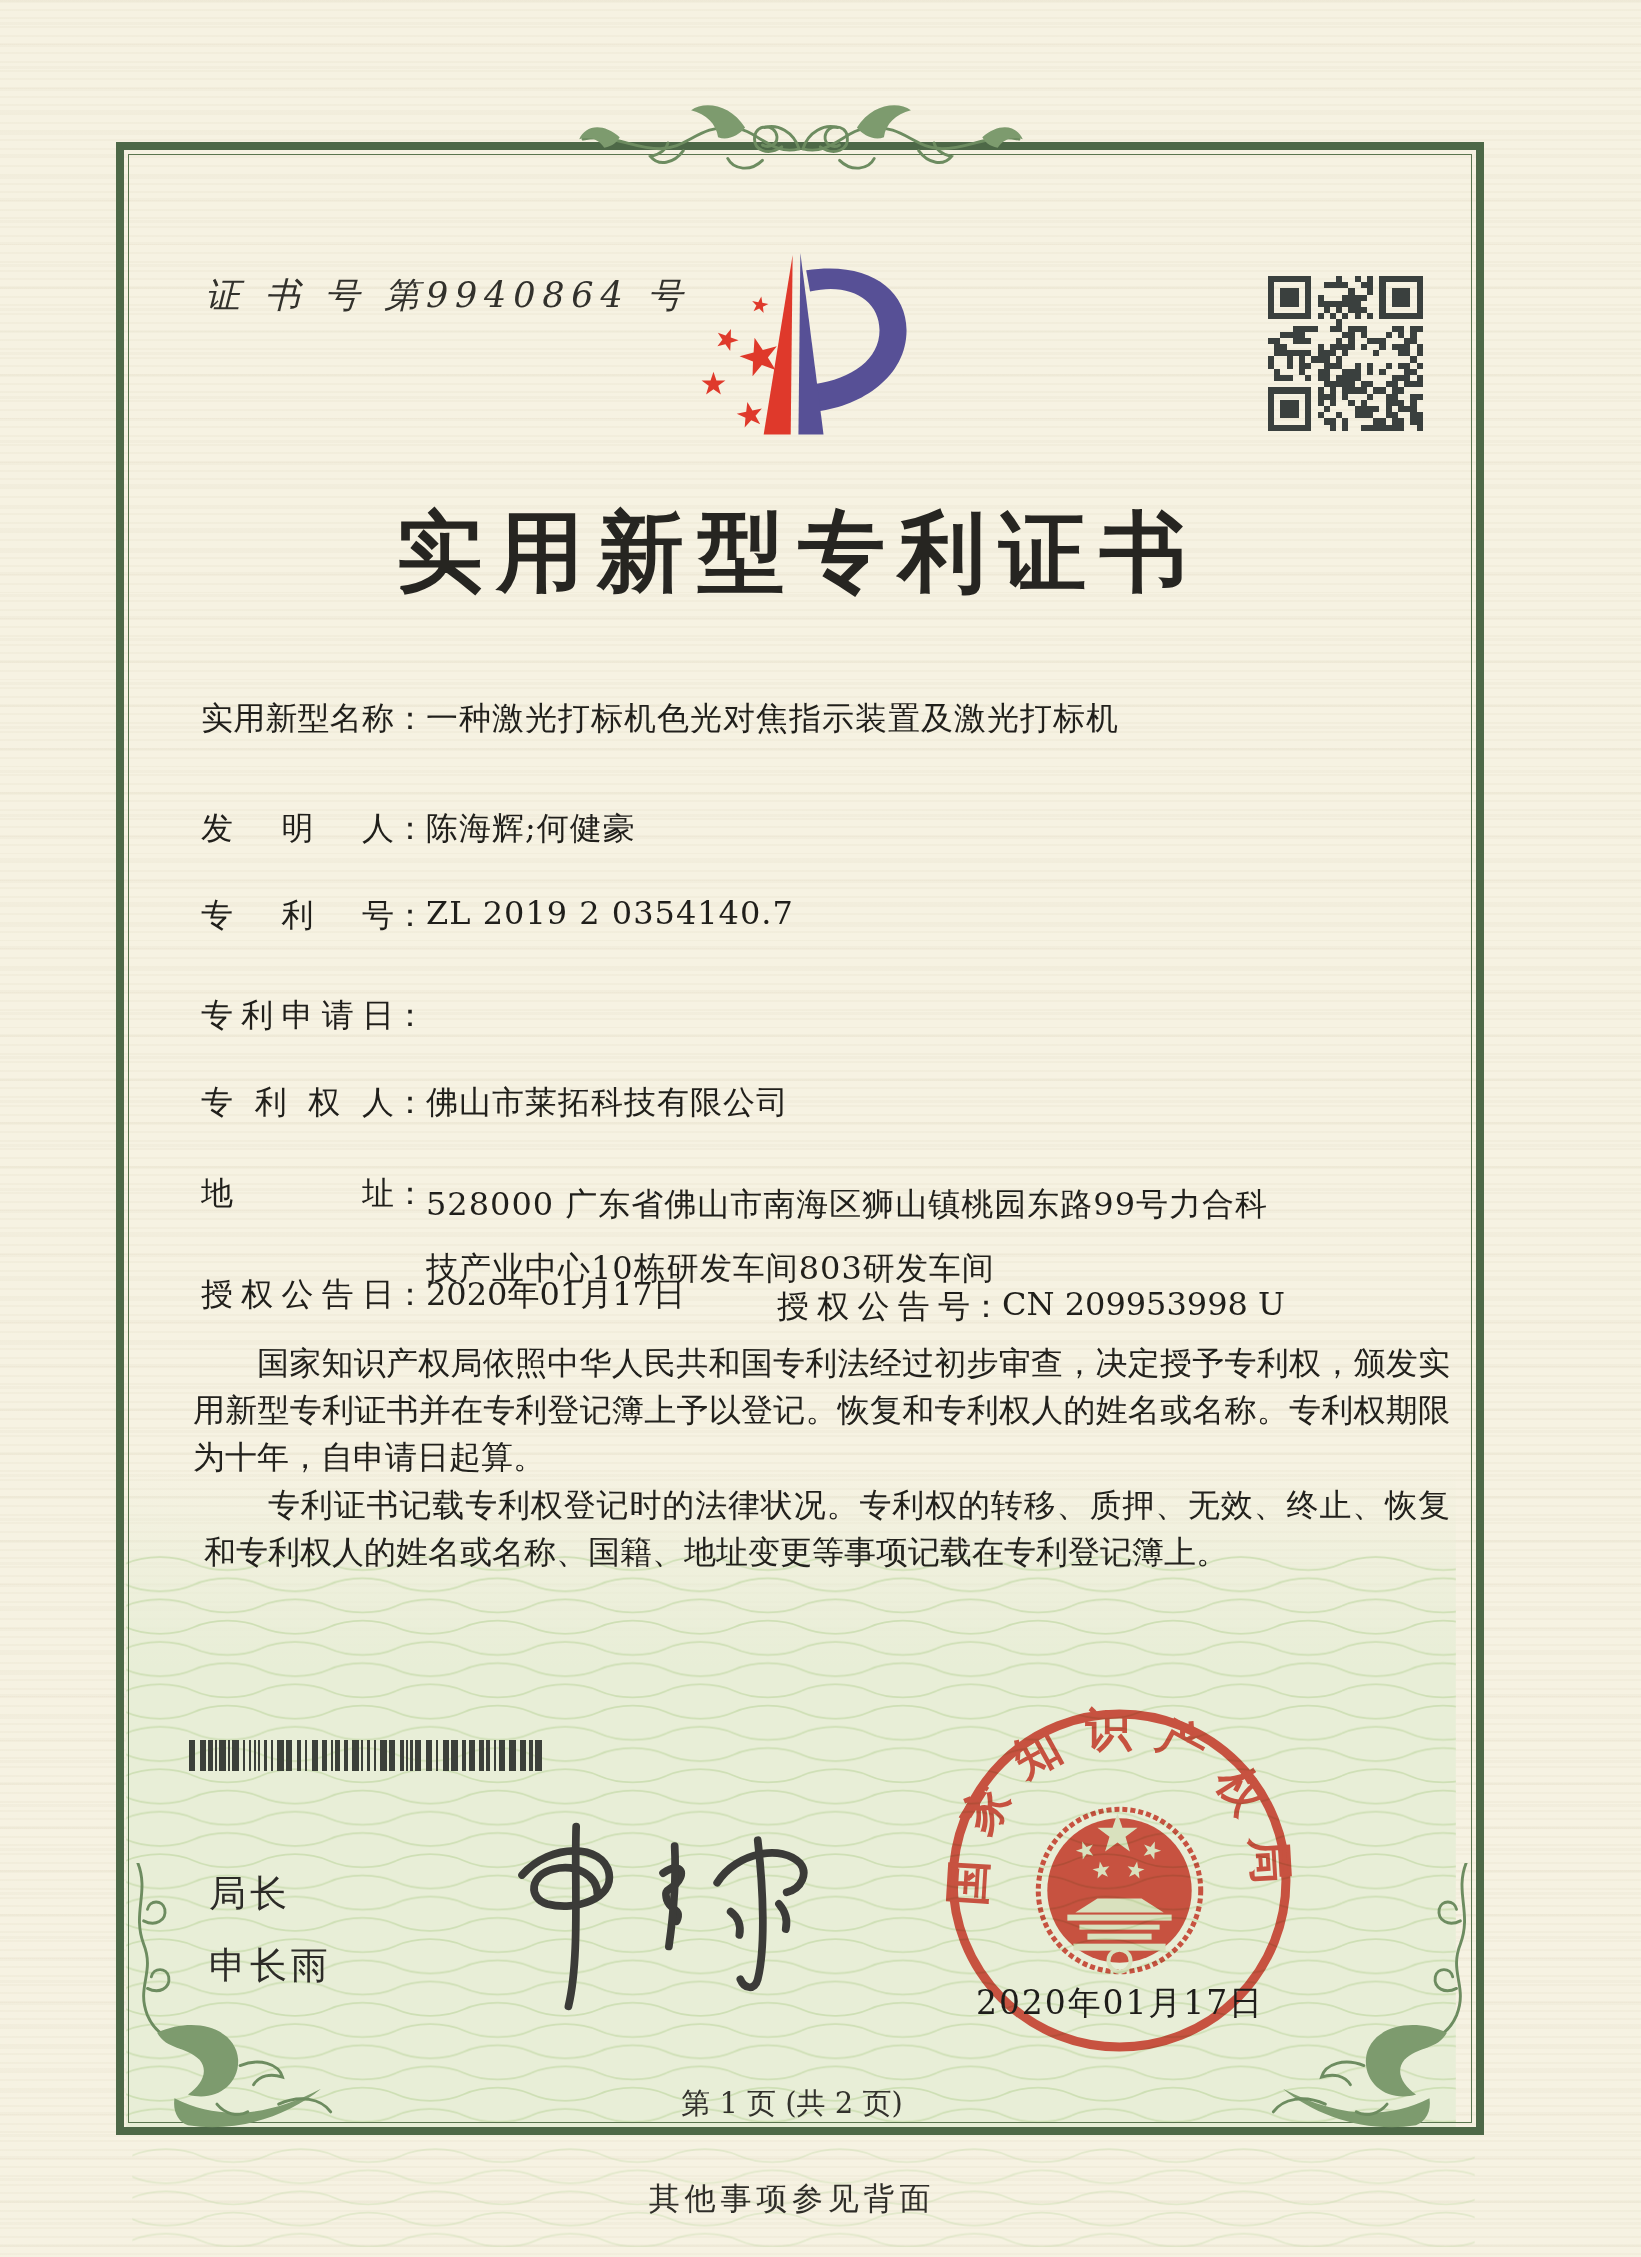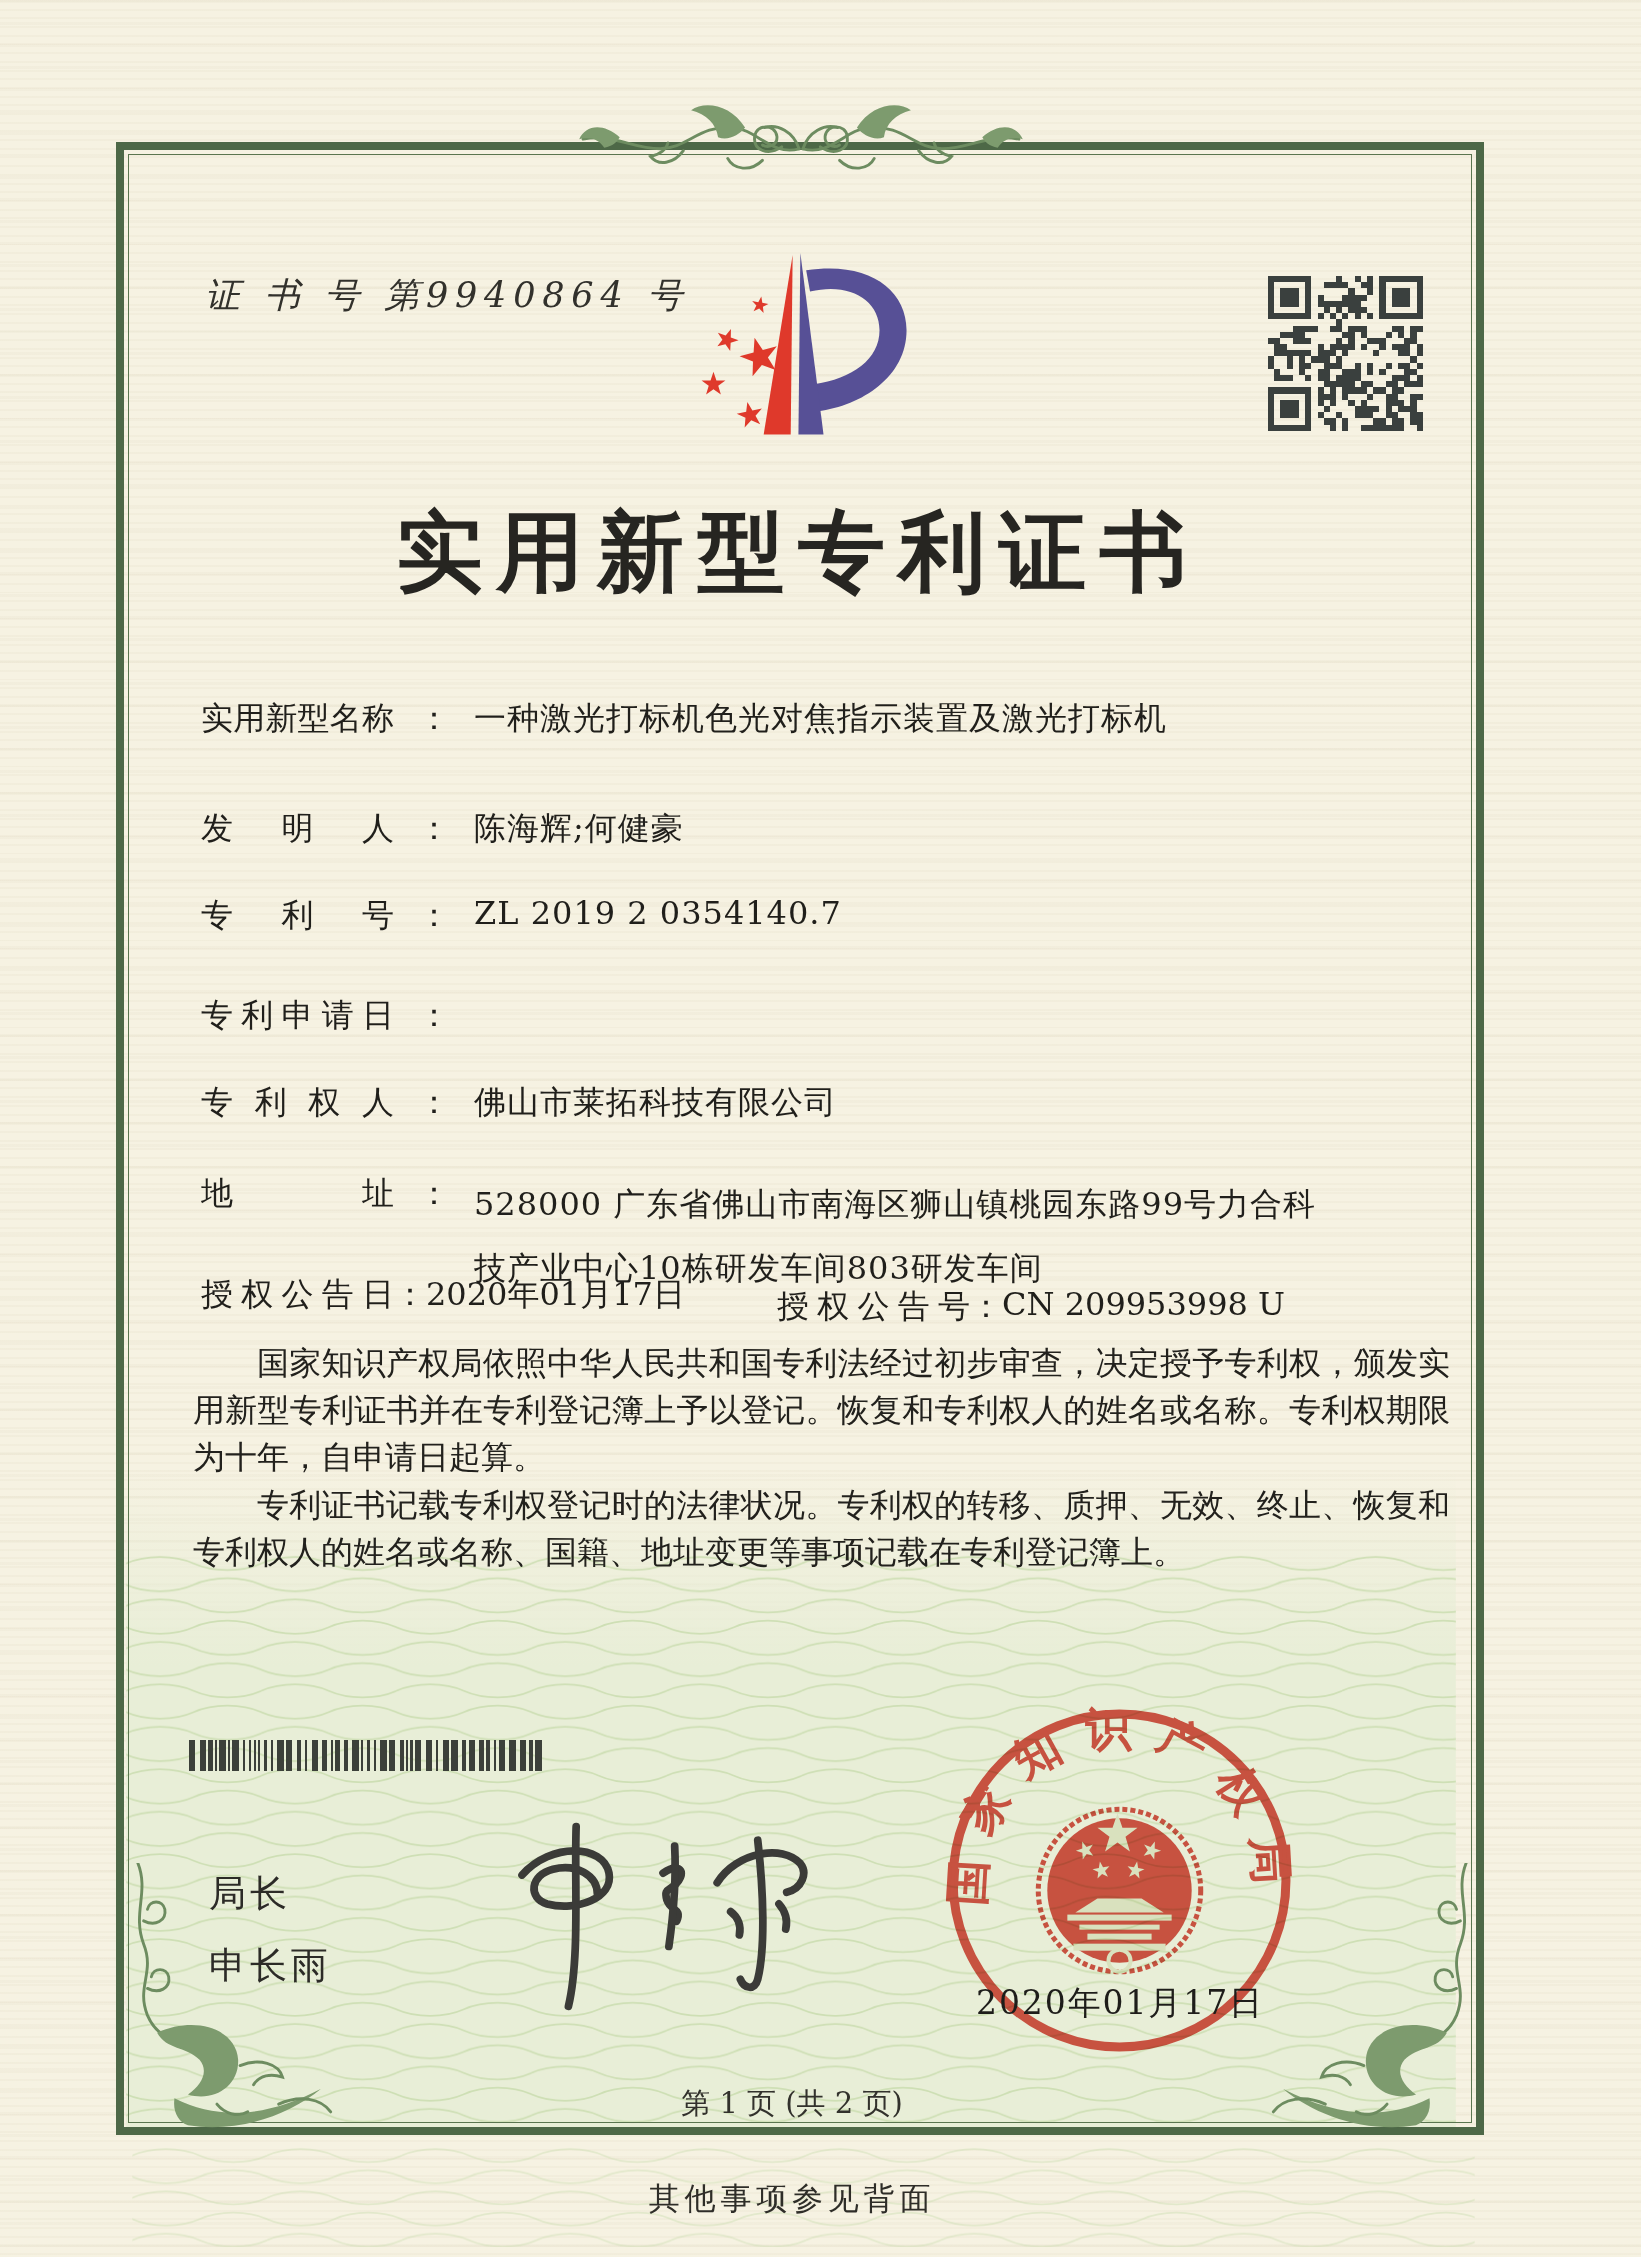--- a/index.html
+++ b/index.html
@@ -22,38 +22,38 @@
   .frame::after{
     content:"";position:absolute;left:3.9px;top:3.9px;right:3.9px;bottom:3.9px;
     border:1.9px solid #5a754f;
   }
   
   .cert-no{left:205px;top:272px;font-size:35px;letter-spacing:6.8px;color:#32312c;font-style:italic;}
   
   .title{left:0;top:494px;width:1596px;text-align:center;font-size:87px;font-weight:bold;
          letter-spacing:13.5px;color:#262521;}
   
-  .row{left:201px;width:1255px;font-size:32px;color:#201f1b;display:flex;align-items:flex-start;gap:24px;}
+  .row{left:201px;width:1255px;font-size:32px;color:#201f1b;display:flex;align-items:flex-start;}
   .f-label{display:inline-block;width:193px;text-align:justify;text-align-last:justify;flex:0 0 193px;}
   .f-colon{flex:0 0 29px;}
   .f-value{flex:1;letter-spacing:1px;}
   .r1{top:697px;}
   .r2{top:807px;}
   .r3{top:894px;}
   .r4{top:994px;}
   .r5{top:1081px;}
   .r6{top:1172px;}
   .r6 .f-value{max-width:850px;line-height:64px;}
   .grant{top:1273px;}
   .grant-group{display:flex;font-size:32px;}
   .gg2{position:absolute;left:576px;top:12px;}
   
   .paras{left:193px;top:1340px;width:1257px;font-size:32px;line-height:47px;text-align:justify;color:#222摄1d;color:#22211d;}
   .paras p{margin:0;text-indent:2em;}
-  .paras p + p{margin-top:1px;}
+  .paras p + p{margin-top:1px;margin-left:11px;}
   
   .barcode{left:189px;top:1740px;width:355px;height:31px;display:flex;align-items:stretch;}
   .barcode .bar{background:#3c403a;}
   .barcode .sp{background:transparent;}
   
   .signoff-title{left:209px;top:1869px;font-size:37px;letter-spacing:3.9px;color:#2c2b27;}
   .signoff-name{left:209px;top:1941px;font-size:37px;letter-spacing:3.9px;color:#2c2b27;}
   
   .seal-date{left:927px;top:1981px;width:386px;text-align:center;font-size:33px;letter-spacing:1.9px;color:#1e1d1a;z-index:6;}
   

